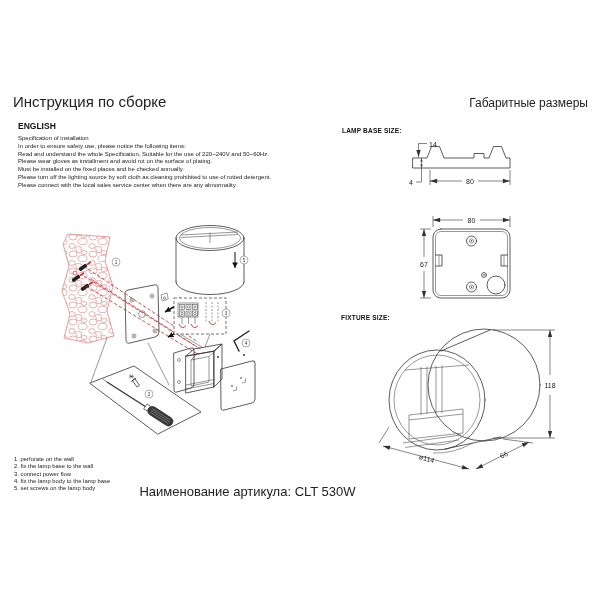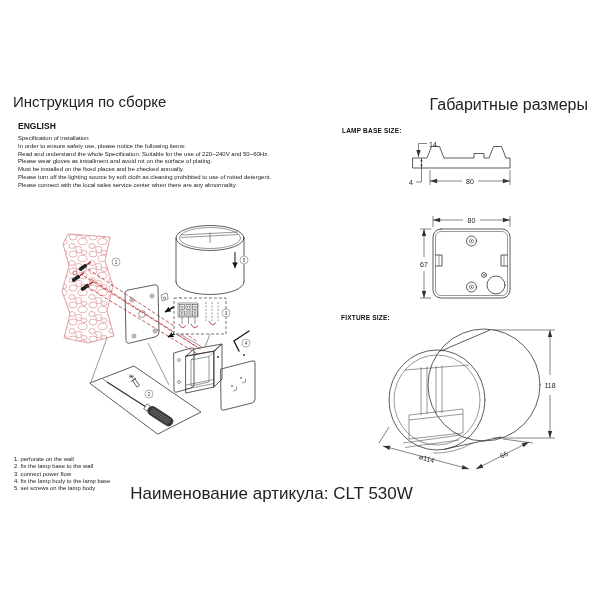--- a/index.html
+++ b/index.html
@@ -1,29 +1,29 @@
 <!DOCTYPE html>
 <html><head>
 <meta charset="utf-8">
 <style>
   html,body{margin:0;padding:0;}
   body{width:600px;height:600px;background:#ffffff;position:relative;overflow:hidden;
        font-family:"Liberation Sans",sans-serif;color:#1a1a1a;}
   .abs{position:absolute;}
   #title-left{left:13px;top:93px;font-size:15px;color:#222;}
-  #title-right{right:12px;top:96px;font-size:16px;color:#222;}
+  #title-right{right:12px;top:96px;font-size:12px;color:#222;}
   #english{left:18px;top:121px;width:335px;}
   #english .eng-head{font-size:8.5px;font-weight:bold;margin:0 0 4px 0;color:#111;}
   #english p{font-size:6px;line-height:7.8px;margin:0;color:#222;}
   .draw-label{font-size:6.5px;font-weight:bold;color:#111;letter-spacing:0.2px;}
   #lampbase-label{left:342px;top:127px;}
   #fixture-label{left:341px;top:314px;}
   #steps{left:14px;top:456px;}
   #steps div{font-size:5.9px;line-height:7.3px;color:#222;}
-  #article{left:0;top:484px;width:495px;text-align:center;font-size:17px;color:#222;padding-left:24px;}
+  #article{left:0;top:484px;width:495px;text-align:center;font-size:13px;color:#222;}
   svg{display:block;}
   svg text{font-family:"Liberation Sans",sans-serif;fill:#2a2a2a;stroke:none;}
   .ln{stroke:#333;fill:none;stroke-width:0.8;stroke-linecap:round;stroke-linejoin:round;}
   .thin{stroke:#444;fill:none;stroke-width:0.55;}
   .dim{stroke:#333;fill:none;stroke-width:0.6;}
   .dimtxt{font-size:7px;fill:#222;}
   .red{stroke:#bb2a2a;fill:none;}
   .marker-circ{fill:#fff;stroke:#777;stroke-width:0.6;}
   .marker-num{font-size:4.6px;fill:#333;}
 </style>

